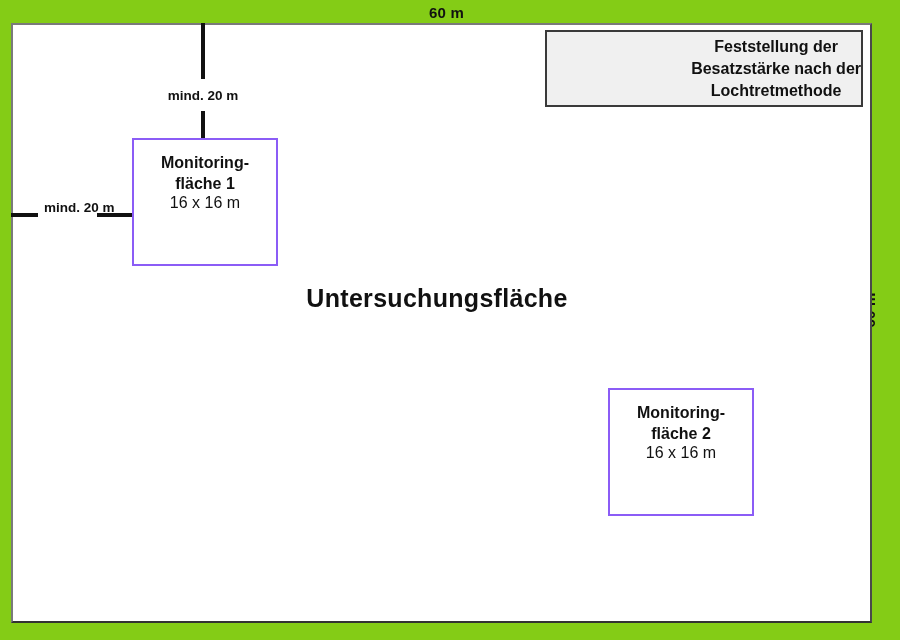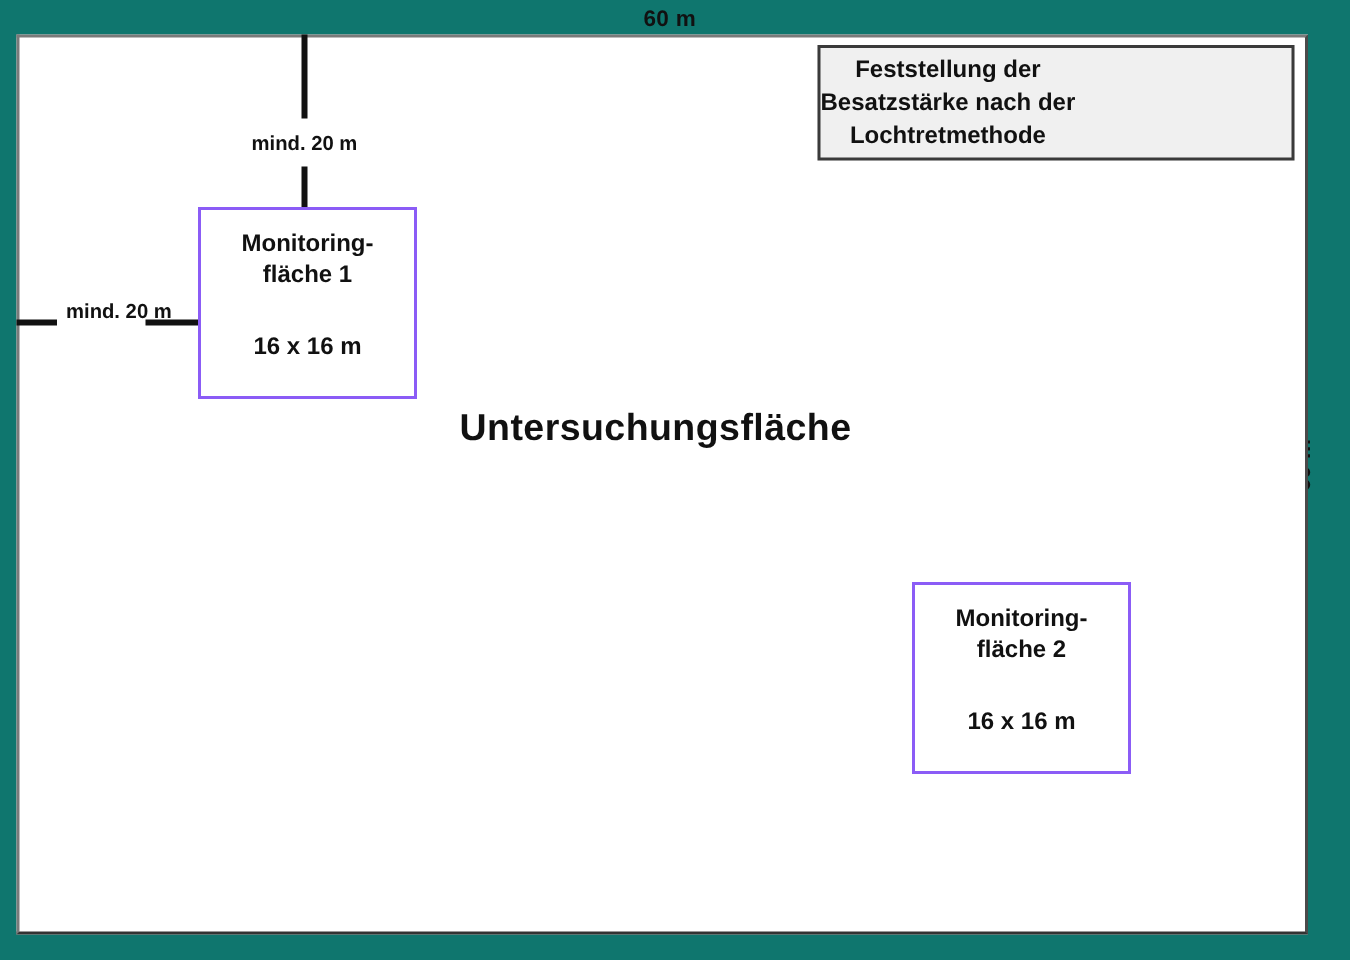--- a/index.html
+++ b/index.html
@@ -8,21 +8,21 @@
     background: #ffffff;
   }
   body {
     font-family: "Liberation Sans", sans-serif;
     -webkit-font-smoothing: antialiased;
   }
   #canvas {
     position: relative;
     width: 900px;
     height: 640px;
-    background: #0f766e;
+    background: #84cc16;
     overflow: hidden;
   }
 
   
   #survey-area {
     position: absolute;
     left: 11px;
     top: 23px;
     width: 861px;
     height: 600px;
@@ -124,51 +124,51 @@
   #plot-box-2 { left: 608px; top: 388px; width: 146px; height: 128px; }
   .plot-name {
     font-size: 16px;
     font-weight: bold;
     line-height: 21px;
     margin-top: 12px;
     white-space: pre-line;
   }
   .plot-size {
     font-size: 16px;
-    font-weight: bold;
-    margin-top: 29px;
+    font-weight: normal;
+    margin-top: 0;
     white-space: nowrap;
   }
 
   
   #area-caption {
     position: absolute;
     left: 437px;
-    top: 286px;
+    top: 298px;
     transform: translate(-50%, -50%);
     font-size: 25px;
     font-weight: bold;
     color: #111111;
     white-space: nowrap;
     letter-spacing: 0.3px;
   }
 
   
   #method-legend {
     position: absolute;
     left: 545px;
     top: 30px;
     width: 318px;
     height: 77px;
     box-sizing: border-box;
     border: 2px solid #3a3a3a;
     background: #f0f0f0;
     display: flex;
     align-items: center;
-    justify-content: flex-start;
+    justify-content: flex-end;
   }
   #method-legend-text {
     font-size: 16px;
     font-weight: bold;
     line-height: 22px;
     color: #111111;
     text-align: center;
     white-space: pre-line;
   }
 </style>

